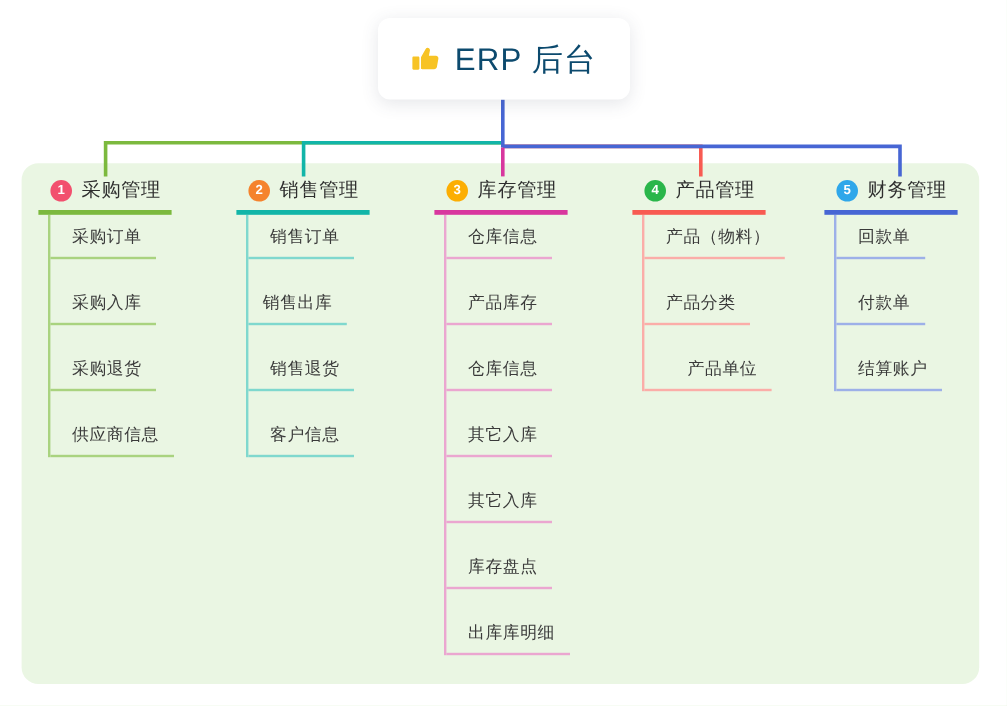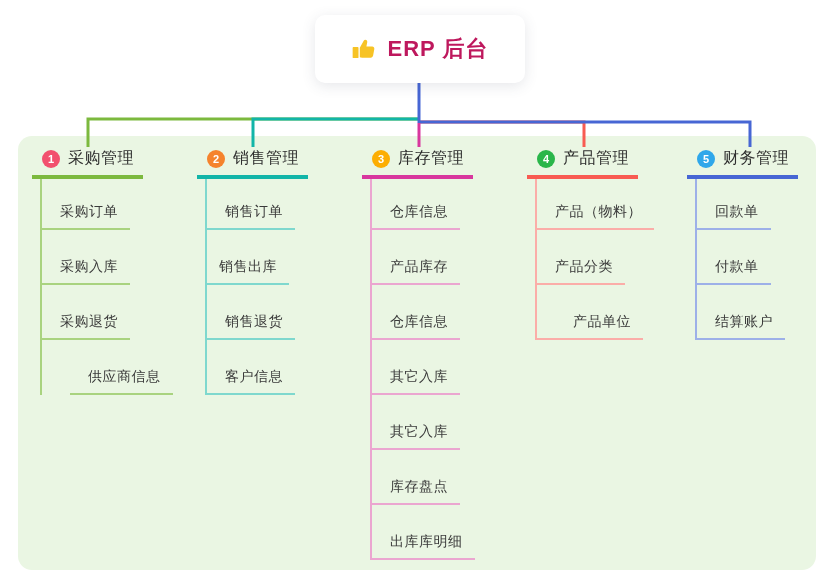--- a/index.html
+++ b/index.html
@@ -16,21 +16,21 @@
   
   .connectors{
     position:absolute;left:0;top:0;width:839px;height:588px;pointer-events:none;
   }
   
   .root-node{
     position:absolute;left:315px;top:15px;width:210px;height:68px;
     background:#ffffff;border-radius:10px;
     box-shadow:0 3px 14px rgba(60,70,90,0.13);
     display:flex;align-items:center;justify-content:center;gap:10px;
-    font-size:22px;color:#be185d;letter-spacing:1px;font-weight:bold;
+    font-size:26px;color:#0c4a6e;letter-spacing:1px;
   }
   .root-node .thumb{width:26px;height:26px;display:inline-block;}
   
   .branch{
     position:absolute;top:146px;
   }
   .branch-title{
     display:inline-flex;align-items:center;gap:8px;
     padding:2px 9px 6px 10px;
     border-bottom:4px solid #000;
@@ -44,21 +44,21 @@
   .branch-title .t{
     font-size:16px;color:#2E2E2E;white-space:nowrap;letter-spacing:0.5px;
   }
   .children{
     margin-left:8px;
     border-left:2px solid #ccc;
   }
   .child{
     height:55px;display:flex;align-items:flex-end;
   }
-  .child:first-child{height:51px;font-family:Liberation Mono, monospace;}
+  .child:first-child{height:37px;font-family:Liberation Mono, monospace;}
   .child .c{
     display:inline-block;white-space:nowrap;
     padding:0 12px 7px 18px;
     border-bottom:2px solid #ccc;
     font-size:14px;color:#3A3A3A;letter-spacing:0.5px;
   }
 </style>
 </head>
 <body>
 
@@ -91,21 +91,21 @@
         <div class="child">
           <span class="c" style="border-bottom-color: rgb(169, 211, 127);">采购订单</span>
         </div>
         <div class="child">
           <span class="c" style="border-bottom-color: rgb(169, 211, 127);">采购入库</span>
         </div>
         <div class="child">
           <span class="c" style="border-bottom-color: rgb(169, 211, 127);">采购退货</span>
         </div>
         <div class="child">
-          <span class="c" style="border-bottom-color: rgb(169, 211, 127); margin-left: 28px;">供应商信息</span>
+          <span class="c" style="border-bottom-color: rgb(169, 211, 127);">供应商信息</span>
         </div>
       </div></div>
     <div class="branch" style="left: 197px;"><div class="branch-title" style="border-bottom-color: rgb(18, 181, 168);">
         <span class="badge" style="background: rgb(245, 131, 45);">2</span>
         <span class="t">销售管理</span>
       </div><div class="children" style="border-left-color: rgb(127, 216, 206);">
         <div class="child">
           <span class="c" style="border-bottom-color: rgb(127, 216, 206);">销售订单</span>
         </div>
         <div class="child">

